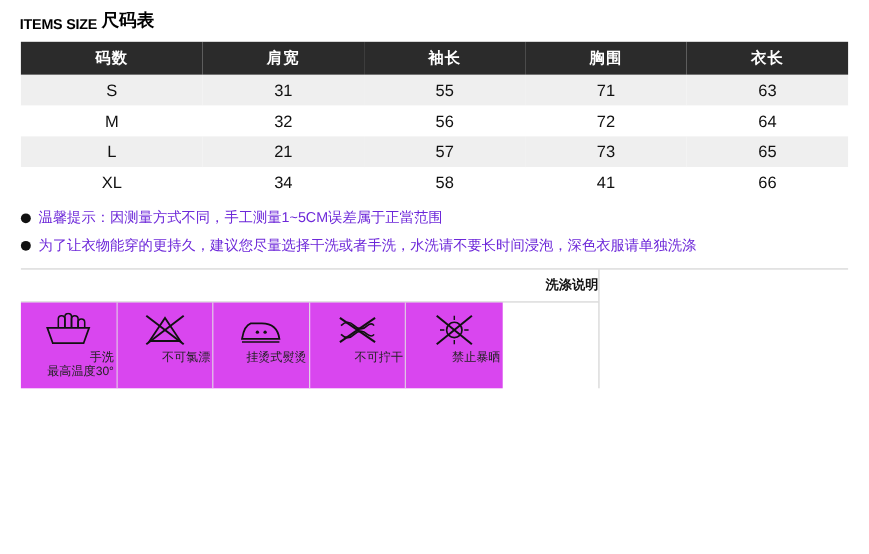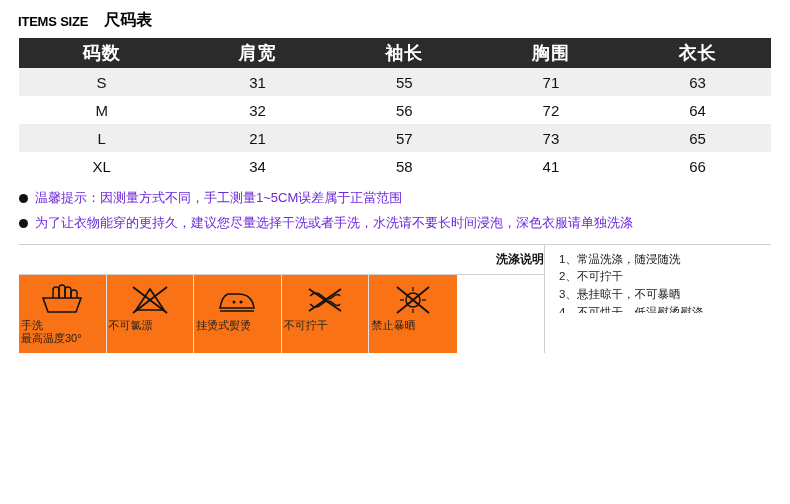--- a/index.html
+++ b/index.html
@@ -19,21 +19,21 @@
     width: 790px;
     height: 504px;
     box-sizing: border-box;
   }
 
   
   .title-row {
     padding: 12px 0 10px 18px;
     display: flex;
     align-items: flex-end;
-    gap: 16px;
+    gap: 4px;
   }
   .title-en {
     font-size: 13px;
     font-weight: bold;
     letter-spacing: -0.2px;
     line-height: 1;
   }
   .title-cn {
     font-size: 16px;
     font-weight: bold;
@@ -43,21 +43,21 @@
   
   .size-table {
     width: 752px;
     margin: 0 auto;
     border-collapse: collapse;
     table-layout: fixed;
   }
   .size-table th {
     background: #2b2b2b;
     color: #fff;
-    font-size: 18px;
+    font-size: 14px;
     font-weight: bold;
     height: 28px;
     text-align: center;
     vertical-align: middle;
     letter-spacing: 1px;
   }
   .size-table td {
     height: 26px;
     text-align: center;
     vertical-align: middle;
@@ -129,23 +129,23 @@
     margin-left: -14px;
     padding-left: 14px;
   }
   .icon-strip {
     display: flex;
   }
   .icon-cell {
     width: 87.6px;
     box-sizing: border-box;
     padding: 8px 2px 10px 2px;
-    text-align: left;
+    text-align: right;
     border-right: 1px solid #e2e2e2;
-    background: #f97316;
+    background: #d946ef;
     position: relative;
     height: 78px;
   }
   .icon-cell:last-child { border-right: none; }
   .icon-cell .glyph {
     height: 34px;
     display: flex;
     align-items: center;
     justify-content: center;
   }
@@ -304,23 +304,17 @@
               <line x1="6" y1="3" x2="38" y2="29" stroke="#111" stroke-width="1.8"></line>
             </svg>
           </div>
           <div class="cap">禁止暴晒</div>
         </div>
 
       </div>
     </div>
 
     <div class="care-right">
-      <div class="tips">
-        <div>1、常温洗涤，随浸随洗</div>
-        <div>2、不可拧干</div>
-        <div>3、悬挂晾干，不可暴晒</div>
-        <div class="cut">4、不可烘干，低温熨烫熨涤</div>
-      </div>
     </div>
 
   </div>
 
 </div>
 
 </body></html>

